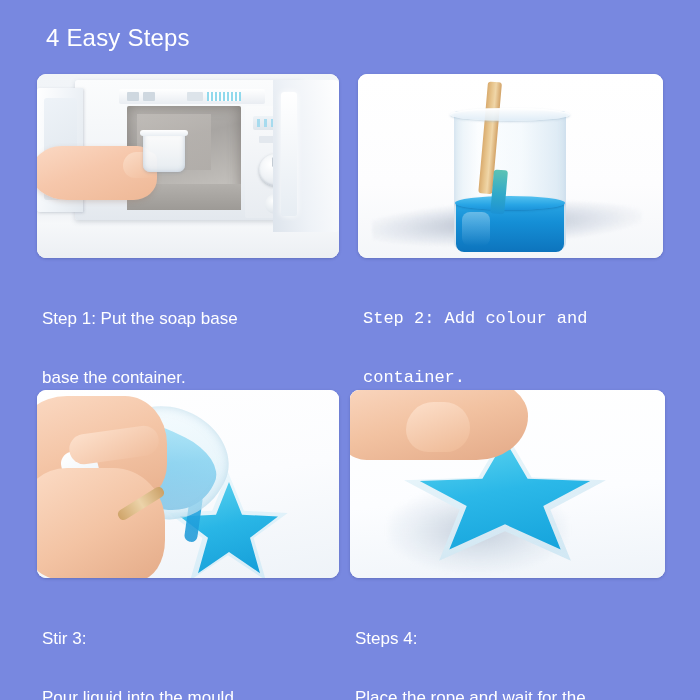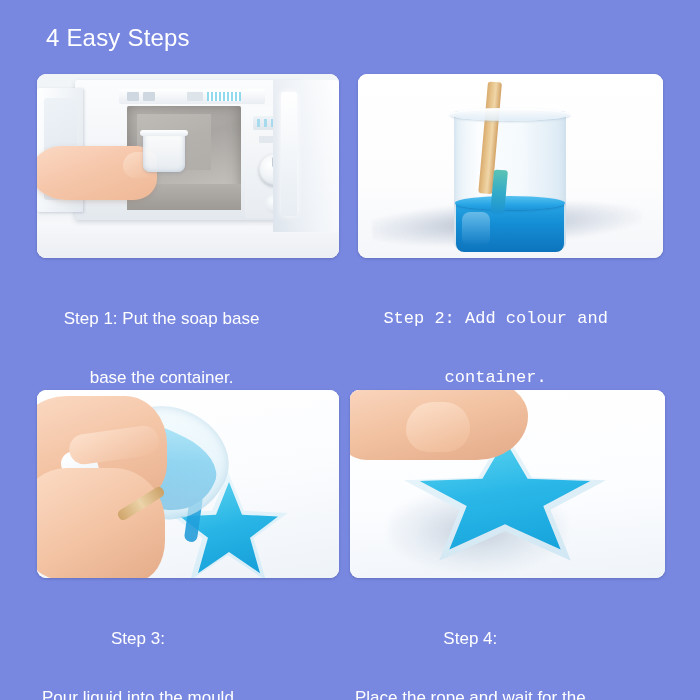--- a/index.html
+++ b/index.html
@@ -12,21 +12,20 @@
     overflow: hidden;
     background: #7888e0;
     font-family: "Liberation Sans", sans-serif;
     -webkit-font-smoothing: antialiased;
   }
   .page {
     position: relative;
     width: 700px;
     height: 624px;
     background: #7888e0;
-    text-align: center;
   }
 
   
   .title {
     position: absolute;
     left: 46px;
     top: 24px;
     font-size: 24px;
     line-height: 28px;
     color: #ffffff;
@@ -450,40 +449,40 @@
         <div class="p3-cup-liquid"></div>
         <div class="p3-cup"></div>
         <div class="p3-hand-a"></div>
         <div class="p3-white"></div>
         <div class="p3-hand-b"></div>
         <div class="p3-finger"></div>
         <div class="p3-stick"></div>
       </div>
     </div>
     <div class="caption">
-      <span class="ln">Step 3:</span>
+      <span class="ln">Stir 3:</span>
       <span class="ln">Pour liquid into the mould</span>
     </div>
   </div>
 
   <div class="step" id="step-4">
     <div class="photo">
       <div class="scene">
         <div class="p4-bg"></div>
         <div class="p4-shadow"></div>
         <div class="p4-mould"></div>
         <div class="p4-soap"></div>
         <div class="p4-rope-loop"></div>
         <div class="p4-rope"></div>
         <div class="p4-rope2"></div>
         <div class="p4-hand"></div>
         <div class="p4-knuckle"></div>
       </div>
     </div>
     <div class="caption">
-      <span class="ln">Step 4:</span>
+      <span class="ln">Steps 4:</span>
       <span class="ln">Place the rope and wait for the</span>
       
       
     </div>
   </div>
 
 </div>
 
 </body></html>

